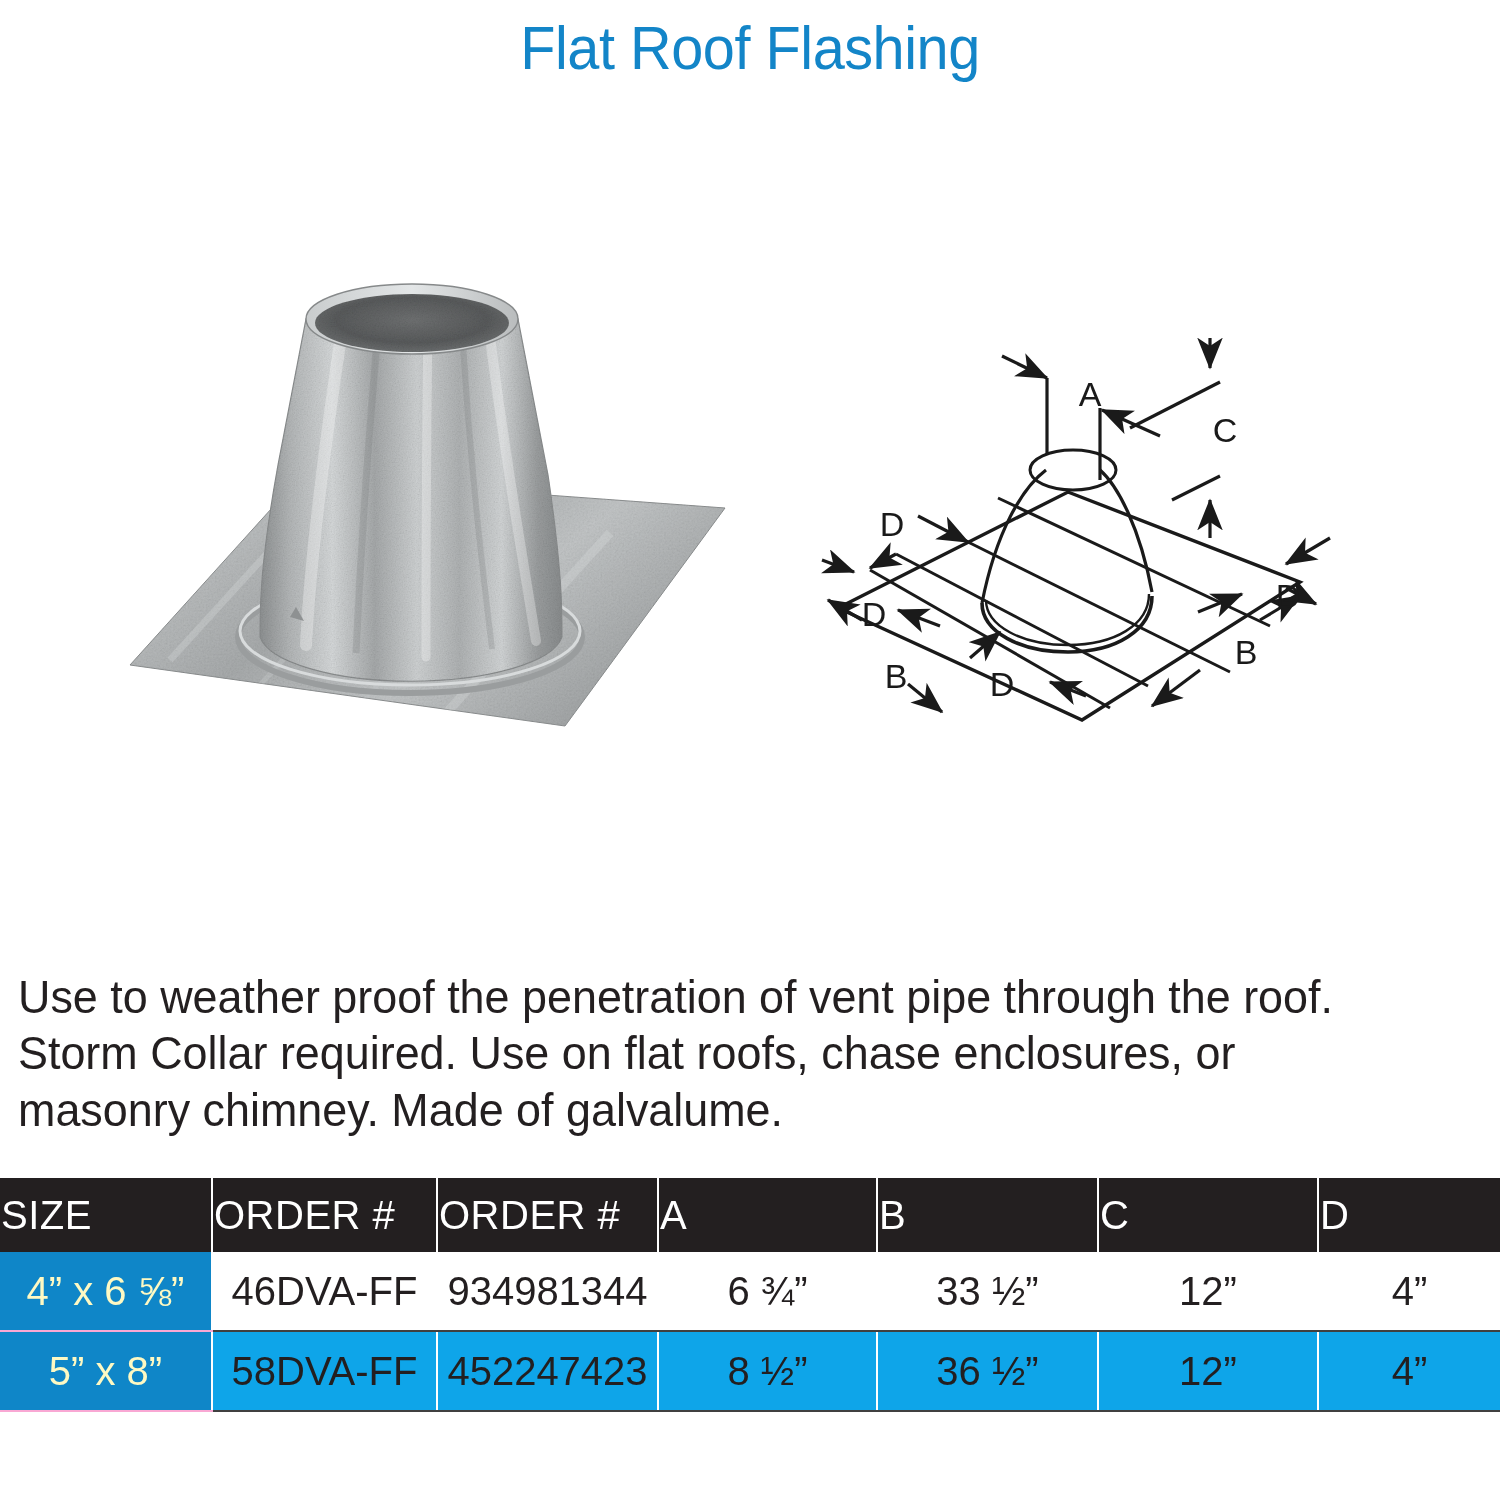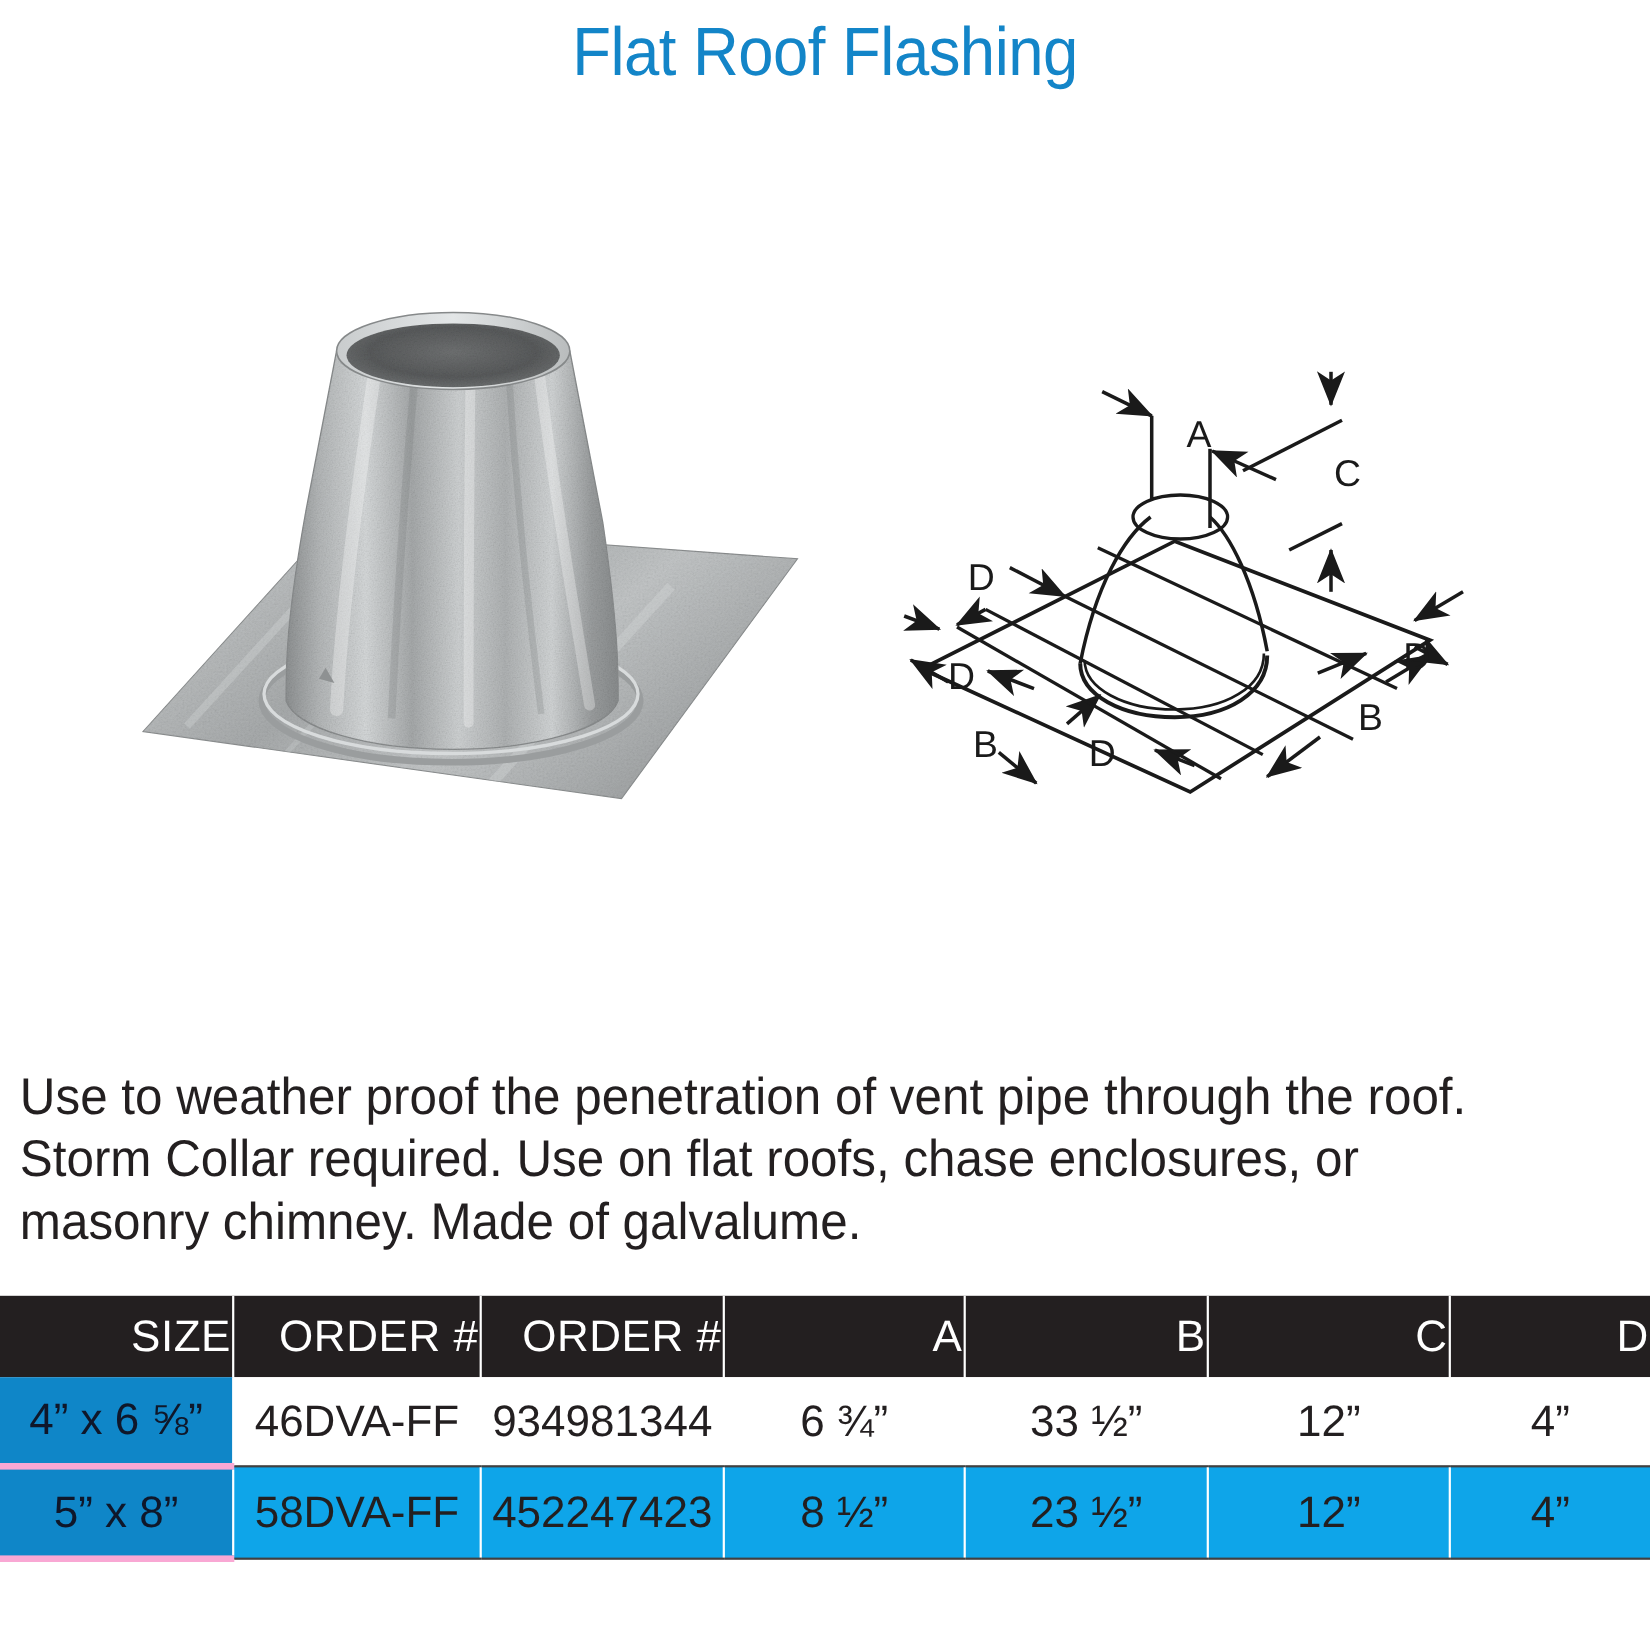--- a/index.html
+++ b/index.html
@@ -88,42 +88,42 @@
   #spec-table col.c-c      { width: 220px; }
   #spec-table col.c-d      { width: 182px; }
 
   #spec-table th {
     background: #231f20;
     color: #ffffff;
     font-size: 40px;
     font-weight: 400;
     height: 72px;
     vertical-align: middle;
-    text-align: right;
+    text-align: left;
     border-right: 2px solid #ffffff;
     letter-spacing: 0.5px;
   }
   #spec-table th:last-child { border-right: none; }
 
   #spec-table td {
     font-size: 40px;
     font-weight: 400;
     height: 76px;
     vertical-align: middle;
     text-align: center;
     color: #231f20;
     border-right: 2px solid #ffffff;
     border-bottom: 2px solid #404040;
   }
   #spec-table td:last-child { border-right: none; }
 
   #spec-table td.size-cell {
     background: #0f86c8;
-    color: #0f172a;
-    border-bottom: 6px solid #f9a8d4;
+    color: #fef9c3;
+    border-bottom: 2px solid #f9a8d4;
   }
 
   #spec-table tr.row-odd  td { background: #ffffff; }
   #spec-table tr.row-even td { background: #0ea5e9; }
   #spec-table tr.row-odd  td.size-cell,
   #spec-table tr.row-even td.size-cell { background: #0f86c8; }
 </style>
 </head>
 <body>
 
@@ -346,18 +346,18 @@
       <td>6 ¾”</td>
       <td>33 ½”</td>
       <td>12”</td>
       <td>4”</td>
     </tr>
     <tr class="row-even">
       <td class="size-cell">5” x 8”</td>
       <td>58DVA-FF</td>
       <td>452247423</td>
       <td>8 ½”</td>
-      <td>23 ½”</td>
+      <td>36 ½”</td>
       <td>12”</td>
       <td>4”</td>
     </tr>
   </tbody>
 </table>
 
 </body></html>

